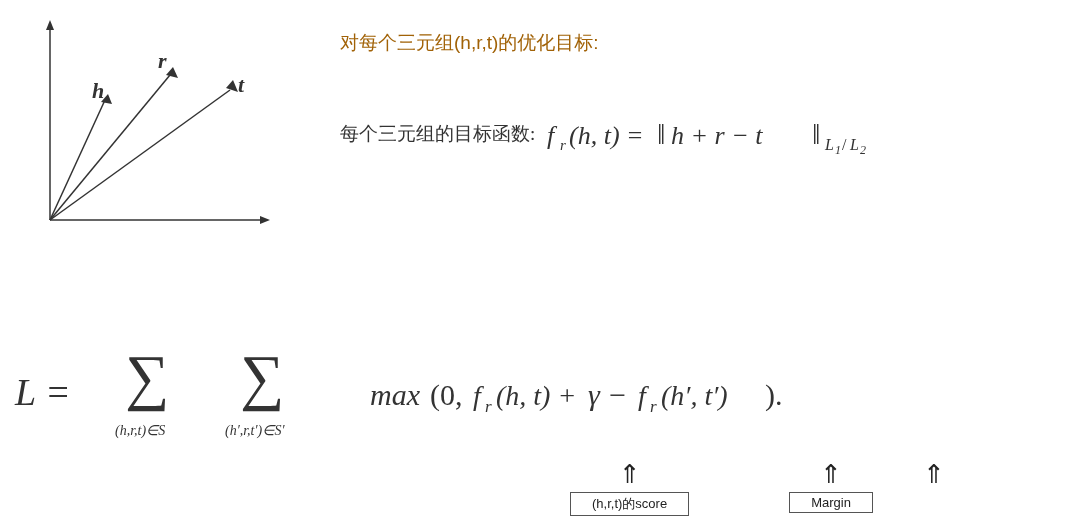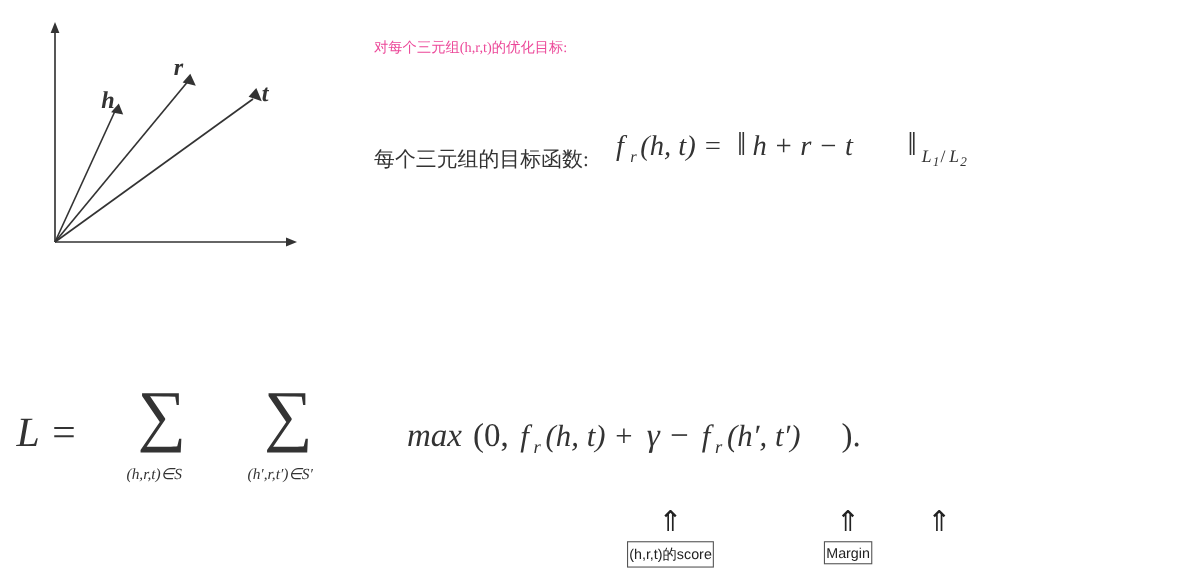--- a/index.html
+++ b/index.html
@@ -80,21 +80,21 @@
     }
 
     .up-arrow {
       font-size: 26px;
       margin-bottom: 2px;
       color: #222;
     }
 
     .ann-label {
       border: 1.5px solid #555;
-      padding: 2px 1px;
+      padding: 2px 21px;
       font-size: 13px;
       font-family: Arial, sans-serif;
       color: #222;
       white-space: nowrap;
     }
   </style>
 </head>
 <body>
 
 <div class="page-container">
@@ -123,24 +123,24 @@
       <polygon points="206,68 213,60 218,72" fill="#333"></polygon>
 
       <text x="72" y="78" font-size="22" font-weight="bold" font-style="italic" font-family="Times New Roman, serif" fill="#333">h</text>
       <text x="138" y="48" font-size="22" font-weight="bold" font-style="italic" font-family="Times New Roman, serif" fill="#333">r</text>
       <text x="218" y="72" font-size="22" font-weight="bold" font-style="italic" font-family="Times New Roman, serif" fill="#333">t</text>
     </svg>
   </div>
 
   <div class="top-text-area">
     <div class="optimization-title">
-      <span style="font-family: Liberation Serif, serif; font-size:13px; color:#ec4899;">对每个三元组(h,r,t)的优化目标:</span>
+      <span style="font-family: Liberation Sans, sans-serif; font-size:19px; color:#a16207;">对每个三元组(h,r,t)的优化目标:</span>
     </div>
 
-    <div class="formula-line" style="margin-top: 30px; display:flex; align-items:flex-end; gap:25px;">
+    <div class="formula-line" style="margin-top: 30px; display:flex; align-items:center; gap:12px;">
       <span style="font-family:'SimSun','STSong',serif; font-size:19px; color:#333;">每个三元组的目标函数:</span>
 
       <svg viewBox="0 0 480 55" width="480" height="55">
 
         <text x="0" y="38" font-size="26" font-style="italic" font-family="Times New Roman, serif" fill="#333">f</text>
         <text x="13" y="44" font-size="15" font-style="italic" font-family="Times New Roman, serif" fill="#333">r</text>
         <text x="22" y="38" font-size="26" font-style="italic" font-family="Times New Roman, serif" fill="#333">(h, t) =</text>
         <text x="110" y="38" font-size="30" font-family="Times New Roman, serif" fill="#333">‖</text>
         <text x="124" y="38" font-size="26" font-style="italic" font-family="Times New Roman, serif" fill="#333">h + r − t</text>
         <text x="265" y="38" font-size="30" font-family="Times New Roman, serif" fill="#333">‖</text>

